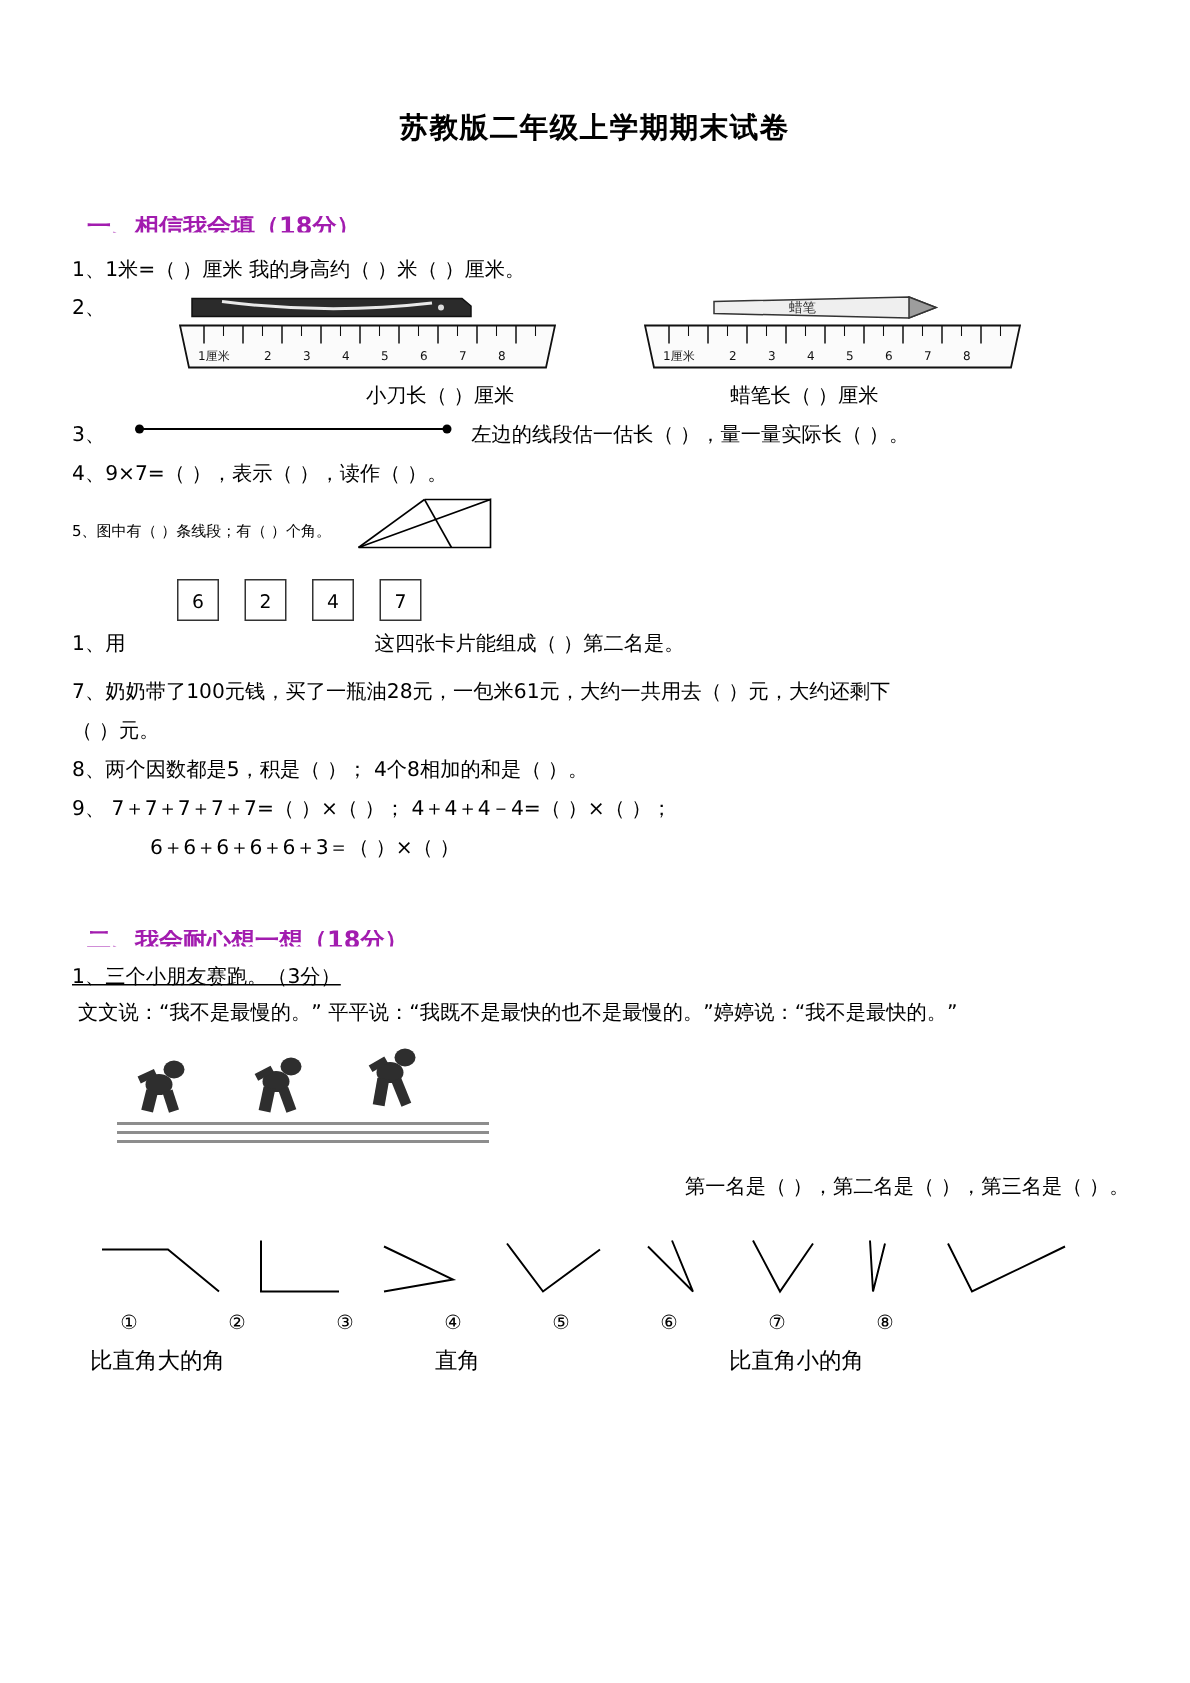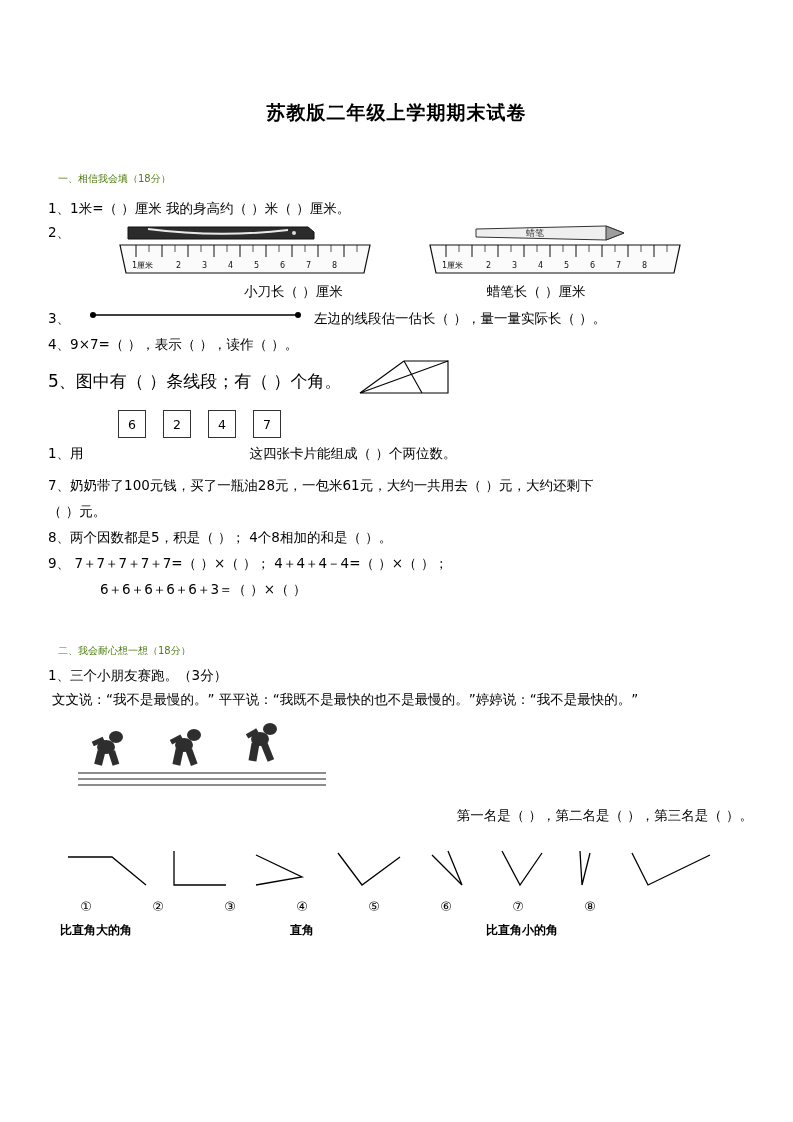--- a/index.html
+++ b/index.html
@@ -18,28 +18,28 @@
   .page {
     position: relative;
     width: 793px;
     height: 1122px;
     padding: 0;
   }
   .title {
     text-align: center;
     font-size: 19px;
     font-weight: bold;
-    margin-top: 100px;
+    margin-top: 72px;
     letter-spacing: 1px;
   }
   .section-head {
-    font-size: 10px;
-    font-weight: normal;
+    font-size: 16px;
+    font-weight: bold;
     margin-left: 58px;
-    color: #4d7c0f;
+    color: #a21caf;
     position: relative;
   }
   
   .clipped {
     height: 11px;
     overflow: hidden;
     line-height: 13px;
   }
   .q {
     font-size: 13.5px;
@@ -93,21 +93,21 @@
     line-height: 26px;
   }
   .segment {
     display: inline-block;
     margin: 0 10px 0 18px;
     position: relative;
     top: -2px;
   }
   .tri-row {
     margin-left: 48px;
-    font-size: 17px;
+    font-size: 10px;
     display: flex;
     align-items: center;
     line-height: 26px;
   }
   .cards {
     margin-left: 118px;
     display: flex;
     gap: 17px;
     margin-top: 6px;
   }
@@ -137,24 +137,23 @@
     font-size: 13px;
   }
   .angle-nums span {
     display: inline-block;
     width: 72px;
     text-align: center;
   }
   .angle-cats {
     margin-left: 50px;
     margin-top: 8px;
-    font-size: 12px;
+    font-size: 15px;
     position: relative;
     height: 22px;
-    font-weight: bold;
   }
   .angle-cats span { position: absolute; }
 </style>
 </head>
 <body>
 
 <div class="page">
 
   <div class="title">苏教版二年级上学期期末试卷</div>
 
@@ -280,36 +279,36 @@
   </div>
 
   <div class="cards">
     <div class="card">6</div>
     <div class="card">2</div>
     <div class="card">4</div>
     <div class="card">7</div>
   </div>
   <div class="seg-row" style="margin-top:2px;">
     <span>1、用</span>
-    <span style="margin-left:166px;">这四张卡片能组成（       ）个两位数。</span>
+    <span style="margin-left:166px;">这四张卡片能组成（       ）第二名是。</span>
   </div>
 
   <div class="q" style="margin-top:6px;">7、奶奶带了100元钱，买了一瓶油28元，一包米61元，大约一共用去（     ）元，大约还剩下</div>
   <div class="q">（      ）元。</div>
 
   <div class="q">8、两个因数都是5，积是（        ）；          4个8相加的和是（        ）。</div>
 
   <div class="q">9、   7＋7＋7＋7＋7=（      ）×（      ）；  4＋4＋4－4=（      ）×（      ）；</div>
   <div class="q indent">6＋6＋6＋6＋6＋3＝（       ）×（       ）</div>
 
   <div style="margin-top:42px;">
     <div class="section-head clipped" style="">二、我会耐心想一想（18分）</div>
   </div>
 
-  <div class="q2" style="margin-top:8px; margin-left:48px;">1、三个小朋友赛跑。（3分）</div>
+  <div class="q2" style="margin-top:8px; margin-left:48px;text-decoration:underline;">1、三个小朋友赛跑。（3分）</div>
   <div class="q2" style="margin-left:52px;">文文说：“我不是最慢的。”      平平说：“我既不是最快的也不是最慢的。”婷婷说：“我不是最快的。”</div>
 
   <div class="runners">
     <svg width="260" height="78" viewBox="0 0 260 78">
       <rect x="0" y="0" width="260" height="78" fill="#ffffff"></rect>
 
       <g stroke="#8d8d8d" stroke-width="2">
         <line x1="6" y1="56" x2="254" y2="56"></line>
         <line x1="6" y1="62" x2="254" y2="62"></line>
         <line x1="6" y1="68" x2="254" y2="68"></line>

